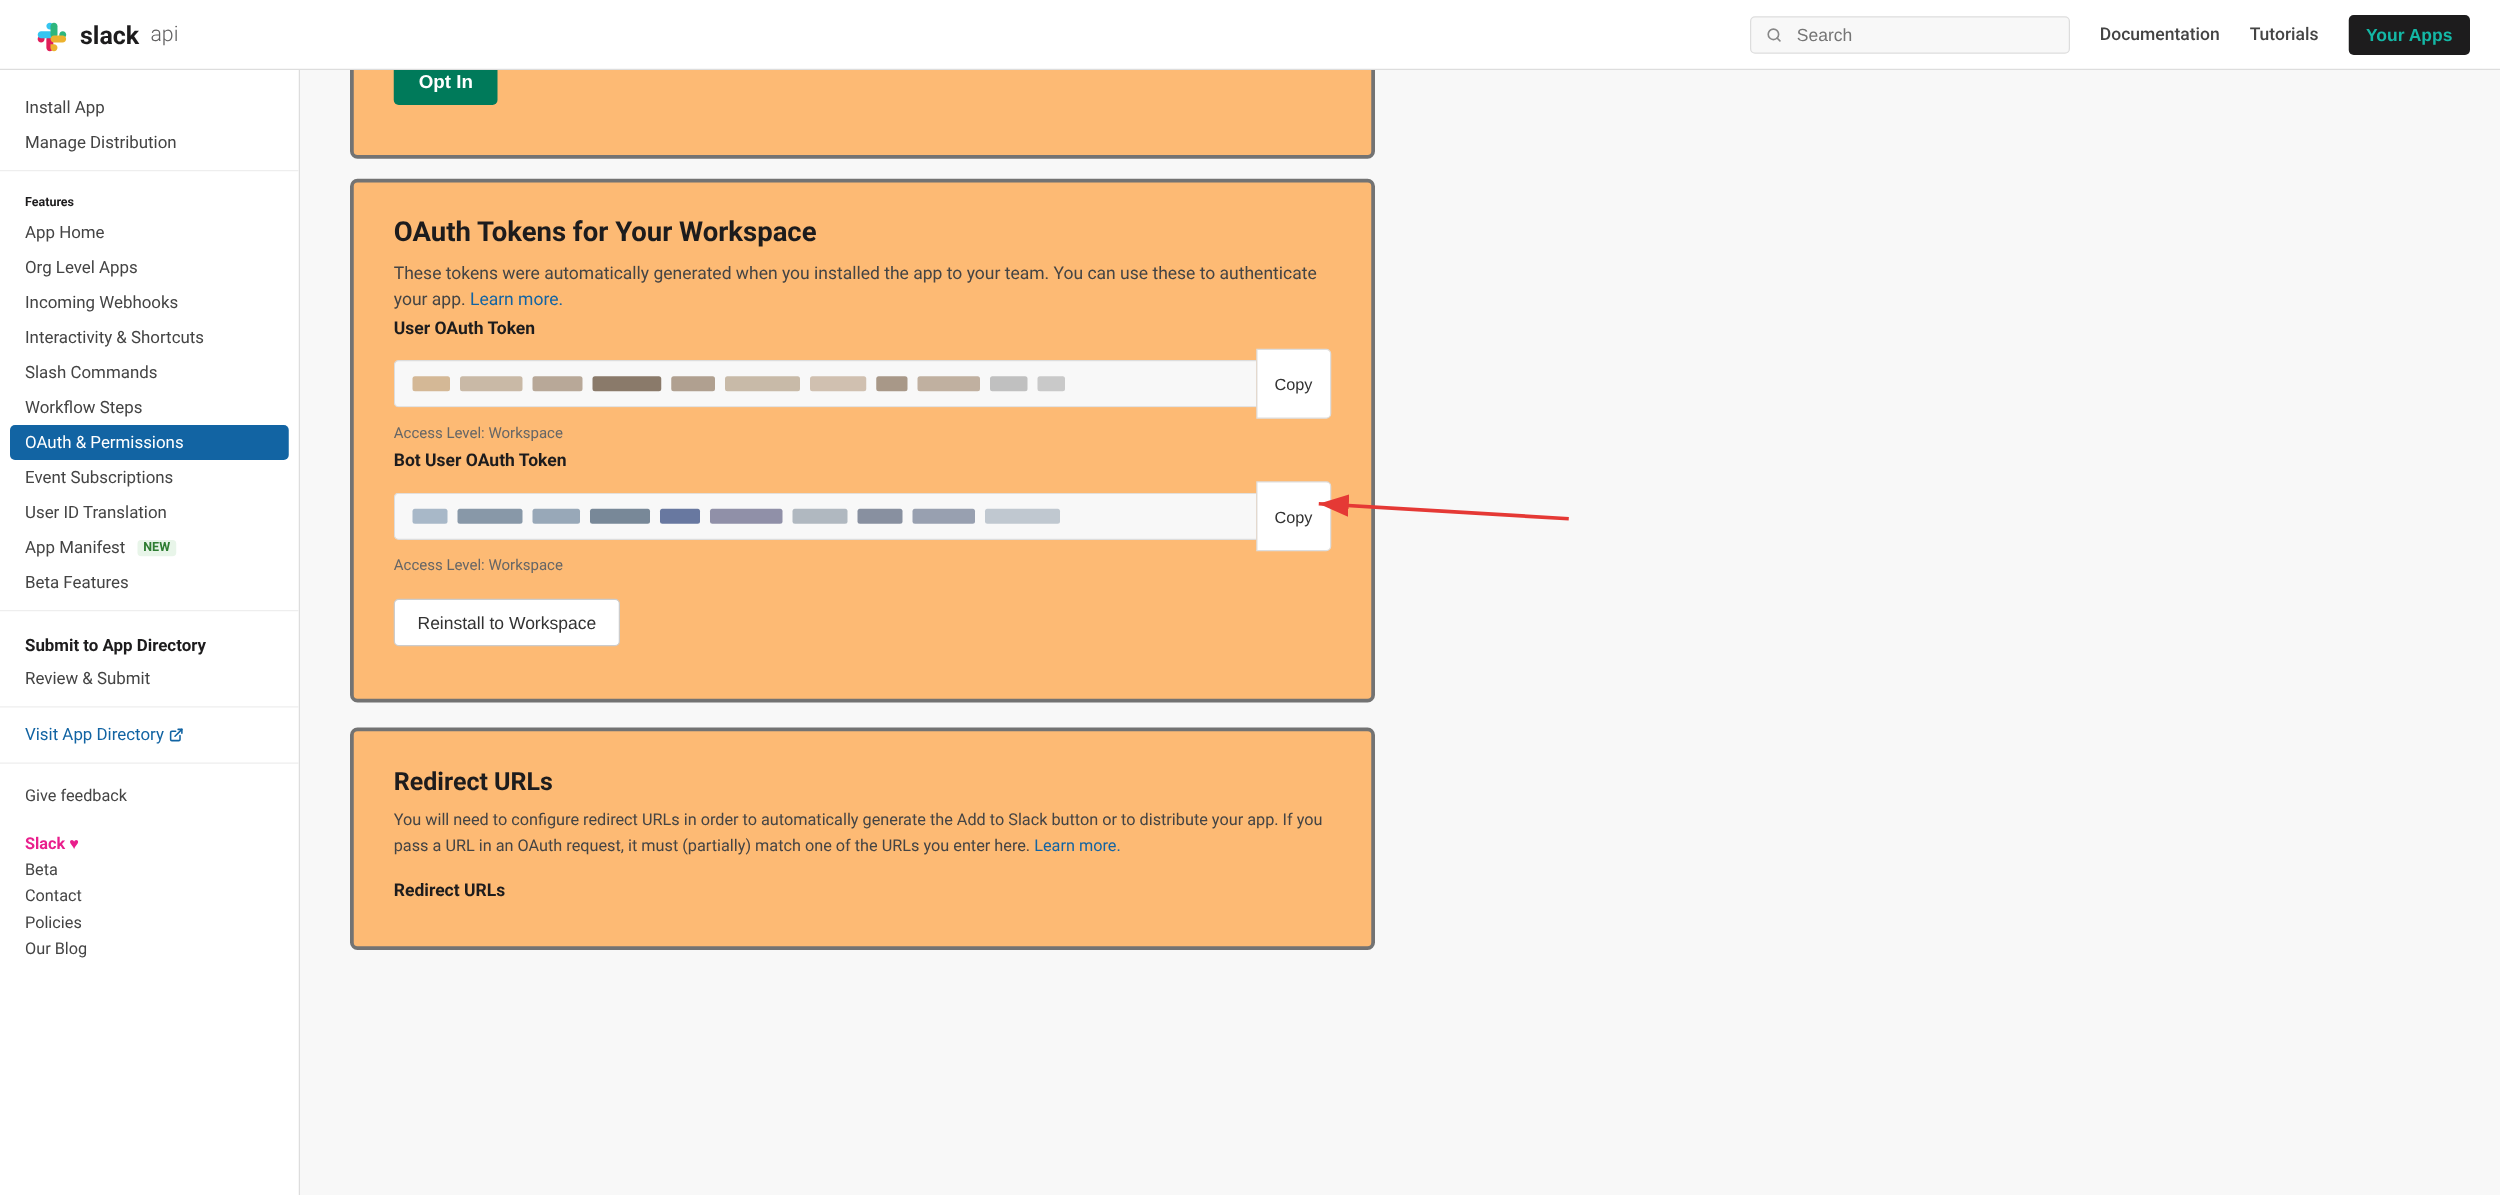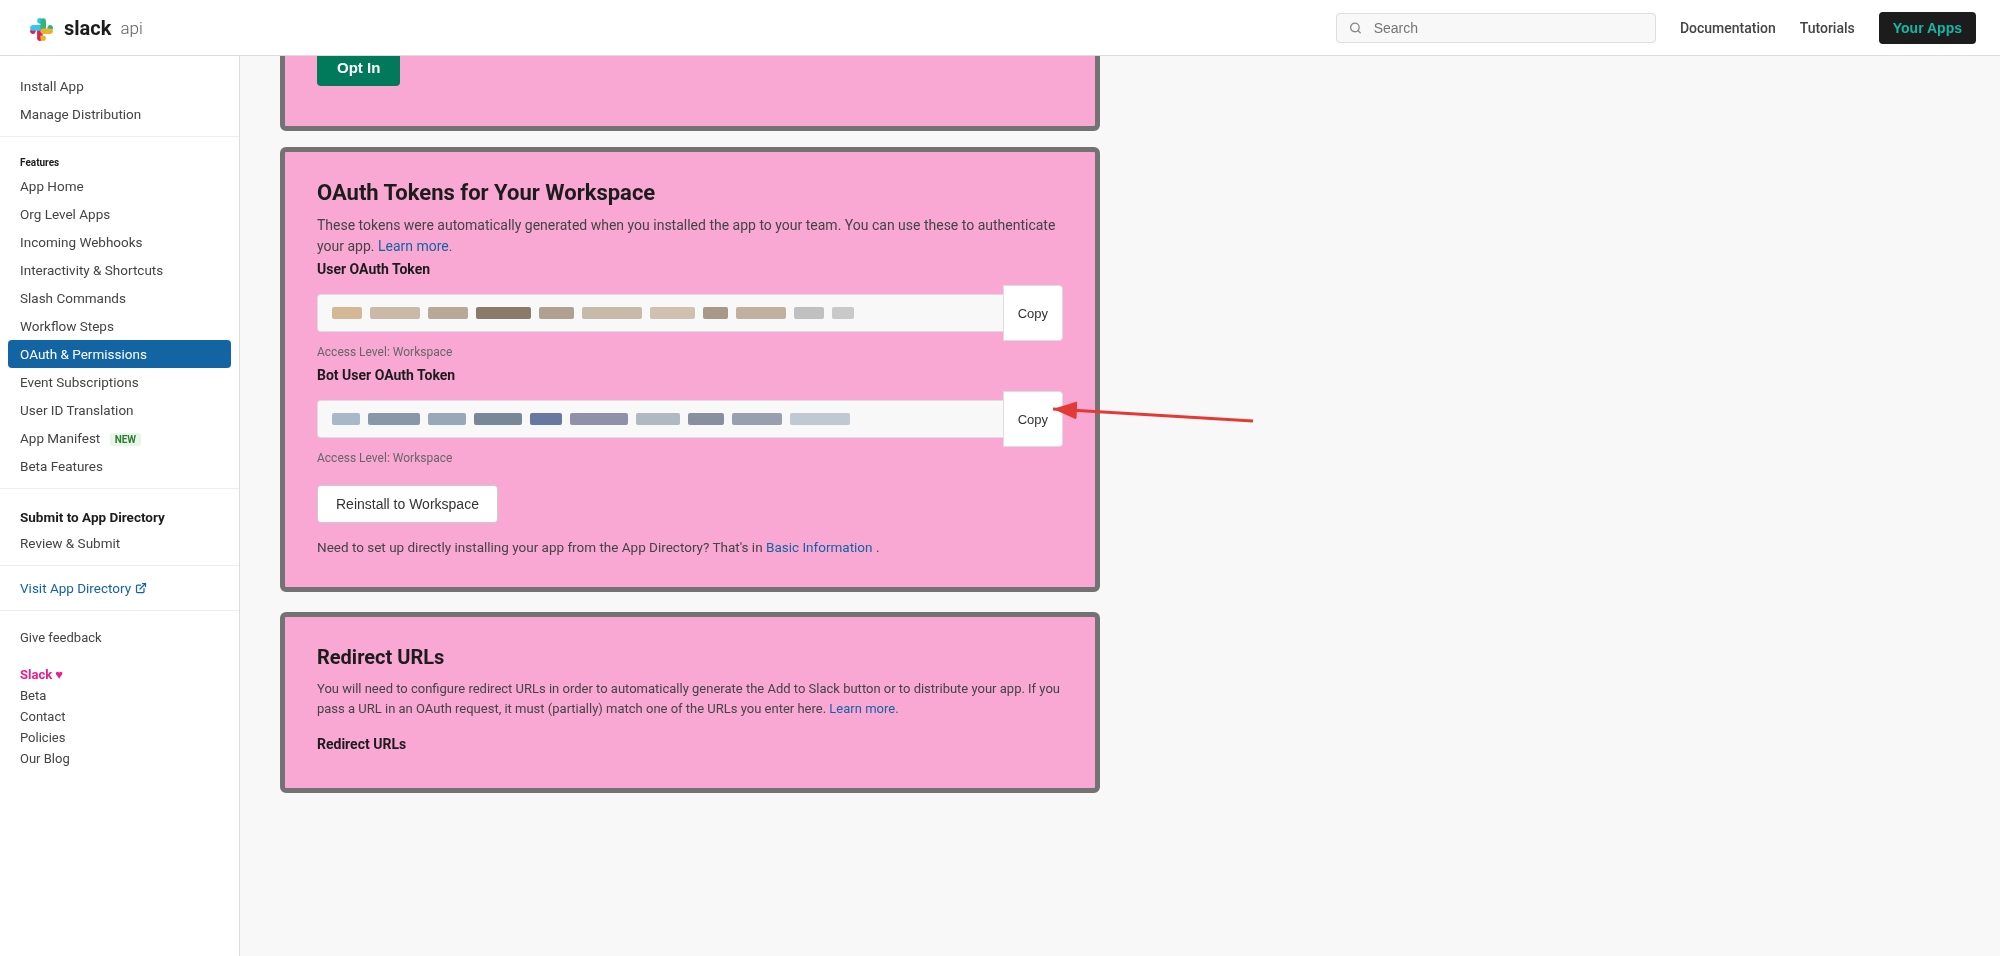--- a/index.html
+++ b/index.html
@@ -9,21 +9,21 @@
     .topnav {
       display: flex; align-items: center; justify-content: space-between;
       background: #fff; border-bottom: 1px solid #ddd;
       padding: 0 24px; height: 56px; position: fixed; top: 0; left: 0; right: 0; z-index: 100;
     }
     .topnav-logo { display: flex; align-items: center; gap: 8px; }
     .slack-logo-icon { width: 32px; height: 32px; }
     .topnav-right { display: flex; align-items: center; gap: 24px; }
     .search-box {
       display: flex; align-items: center; background: #f8f8f8; border: 1px solid #ddd;
-      border-radius: 4px; padding: 6px 12px; gap: 12px; width: 320px;
+      border-radius: 4px; padding: 6px 12px; gap: 12px; width: 256px;
     }
     .search-box input { border: none; background: transparent; outline: none; font-size: 14px; color: #333; width: 100%; }
     .topnav-link { color: #444; text-decoration: none; font-size: 14px; font-weight: 500; }
     .topnav-btn {
       background: #1d1c1d; color: #14b8a6; border: none; border-radius: 4px;
       padding: 8px 14px; font-size: 14px; font-weight: 600; cursor: pointer;
     }
 
     
     .sidebar {
@@ -50,21 +50,21 @@
     .sidebar-footer { padding: 8px 20px; }
     .sidebar-footer-link { display: block; color: #444; text-decoration: none; font-size: 13px; padding: 3px 0; }
     .slack-heart { color: #e91e8c; font-weight: 700; }
     .visit-link { color: #1264a3; text-decoration: none; font-size: 13.5px; display: flex; align-items: center; gap: 4px; padding: 6px 20px; }
 
     
     .main-content { margin-left: 240px; padding: 24px 40px; flex: 1; max-width: 900px; }
 
     
     .card {
-      background: #f9a8d4; border: 5px solid #737373; border-radius: 6px;
+      background: #fdba74; border: 3px solid #737373; border-radius: 6px;
       padding: 28px 32px; margin-bottom: 20px;
     }
     .card-title { font-size: 22px; font-weight: 700; color: #1d1c1d; margin-bottom: 10px; }
     .card-subtitle { font-size: 14px; color: #444; margin-bottom: 4px; line-height: 1.5; }
     .card-subtitle a { color: #1264a3; text-decoration: none; }
 
     .opt-in-btn {
       background: #007a5a; color: #fff; border: none; border-radius: 4px;
       padding: 10px 20px; font-size: 15px; font-weight: 600; cursor: pointer;
       margin-bottom: 20px;
@@ -241,25 +241,20 @@
         </defs>
         <line x1="210" y1="30" x2="10" y2="18" stroke="#e53935" stroke-width="3" marker-end="url(#arrowhead)"></line>
       </svg>
     </div>
     <div class="access-level">Access Level: Workspace</div>
 
     <div>
       <button class="reinstall-btn">Reinstall to Workspace</button>
     </div>
 
-    <p class="install-note">
-      <span>Need to set up directly installing your app from the App Directory? That's in</span>
-      <a href="#">Basic Information</a>
-      <span>.</span>
-    </p>
   </div>
 
   <div class="card">
     <div class="redirect-title">Redirect URLs</div>
     <p class="redirect-desc">
       <span>You will need to configure redirect URLs in order to automatically generate the Add to Slack button or to distribute your app. If you pass a URL in an OAuth request, it must (partially) match one of the URLs you enter here.</span>
       <a href="#">Learn more.</a>
     </p>
     <div class="section-label">Redirect URLs</div>
   </div>

